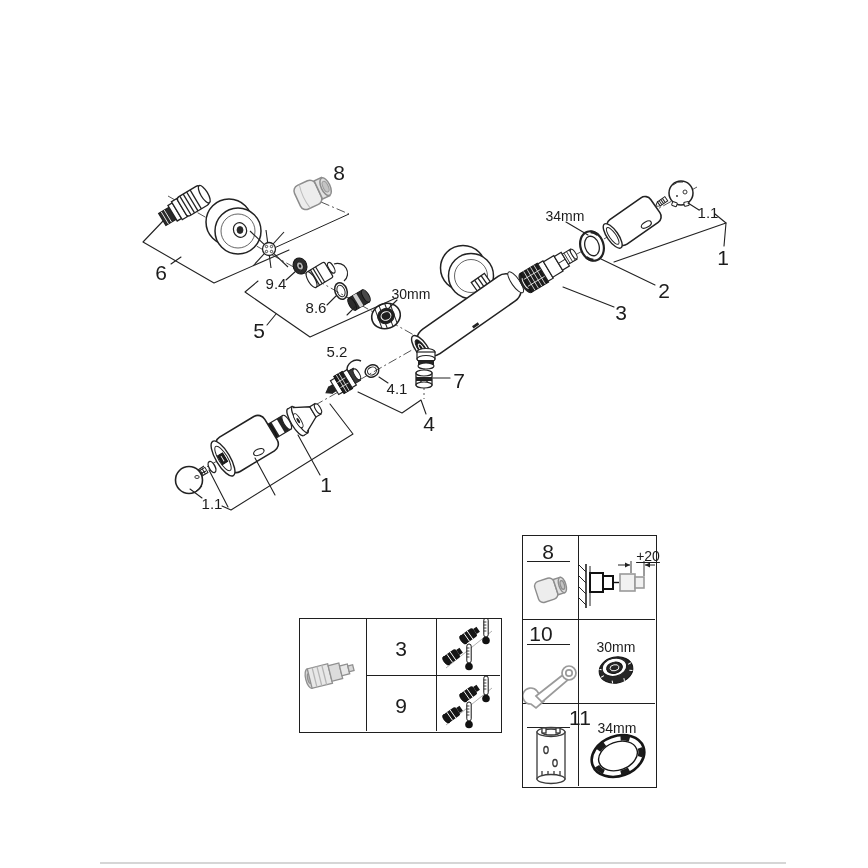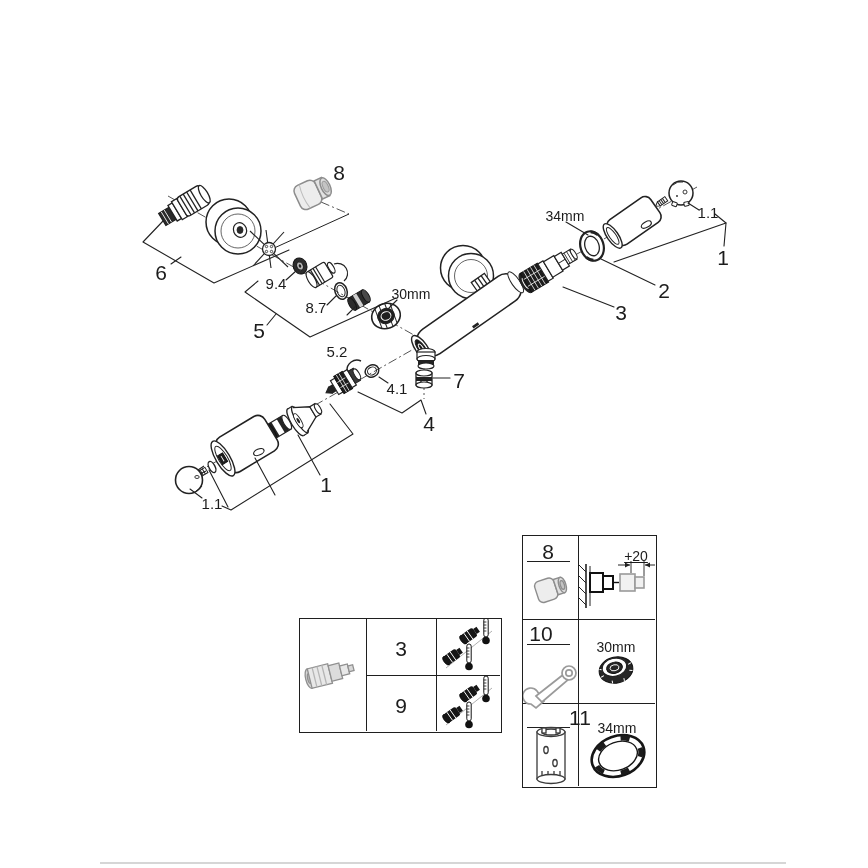--- a/index.html
+++ b/index.html
@@ -296,21 +296,21 @@
     <path d="M222,506 L231,510 L353,434 L330,404"></path>
     <path d="M209,470 L228,507"></path>
     <path d="M255,458 L275,495"></path>
     <path d="M298,435 L320,475"></path>
   </g>
 </svg>
 
 <div class="lbl fs-big" style="left:339px;top:172px;">8</div>
 <div class="lbl fs-big" style="left:161px;top:272px;">6</div>
 <div class="lbl fs-sub" style="left:276px;top:283px;">9.4</div>
-<div class="lbl fs-sub" style="left:316px;top:307px;">8.7</div>
+<div class="lbl fs-sub" style="left:316px;top:307px;">8.6</div>
 <div class="lbl fs-sub" style="left:337px;top:318px;margin-top:33px;">5.2</div>
 <div class="lbl fs-big" style="left:259px;top:330px;">5</div>
 <div class="lbl fs-mm" style="left:411px;top:294px;">30mm</div>
 <div class="lbl fs-big" style="left:459px;top:380px;">7</div>
 <div class="lbl fs-sub" style="left:397px;top:388px;">4.1</div>
 <div class="lbl fs-big" style="left:429px;top:423px;">4</div>
 <div class="lbl fs-big" style="left:326px;top:484px;">1</div>
 <div class="lbl fs-sub" style="left:212px;top:503px;">1.1</div>
 <div class="lbl fs-mm" style="left:565px;top:216px;">34mm</div>
 <div class="lbl fs-sub" style="left:708px;top:212px;">1.1</div>
@@ -428,21 +428,21 @@
     </g>
 
     <g transform="translate(95,220) rotate(-20)">
       <ellipse cx="0" cy="0" rx="27" ry="20" fill="#fff" stroke="#161616" stroke-width="2.6"></ellipse>
       <ellipse cx="0" cy="0" rx="23.5" ry="17" fill="none" stroke="#1b1b1b" stroke-width="5" stroke-dasharray="9 17"></ellipse>
       <ellipse cx="0" cy="0" rx="20" ry="14" fill="#fff" stroke="#161616" stroke-width="1.4"></ellipse>
     </g>
   </svg>
 
   <div class="lbl fs-big" style="left:25px;top:15px;">8</div>
-  <div class="lbl fs-mm" style="left:113px;top:20px;text-decoration:underline;">+20</div>
+  <div class="lbl fs-mm" style="left:125px;top:20px;text-decoration:underline;">+20</div>
   <div class="lbl fs-big" style="left:18px;top:97px;">10</div>
   <div class="lbl fs-mm" style="left:93px;top:111px;">30mm</div>
   <div class="lbl fs-big" style="left:25px;top:181px;margin-left:32px;">11</div>
   <div class="lbl fs-mm" style="left:94px;top:192px;">34mm</div>
 </div>
 
 <div class="divider" style="left:100px;top:862px;width:686px;height:2px;"></div>
 
 </div>
 

